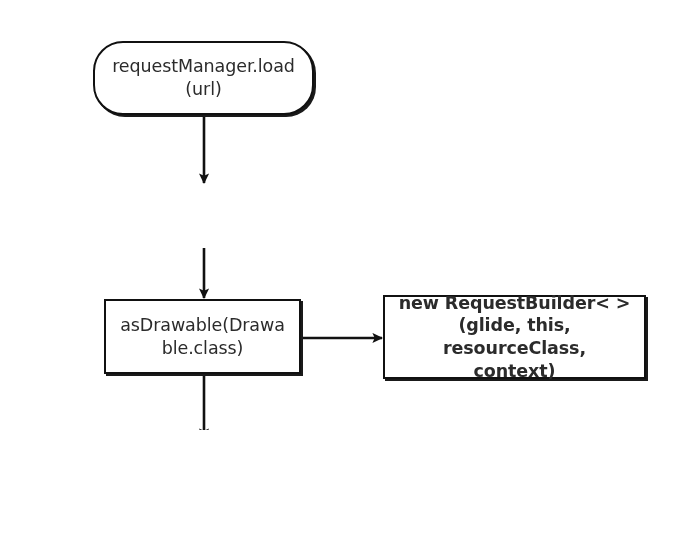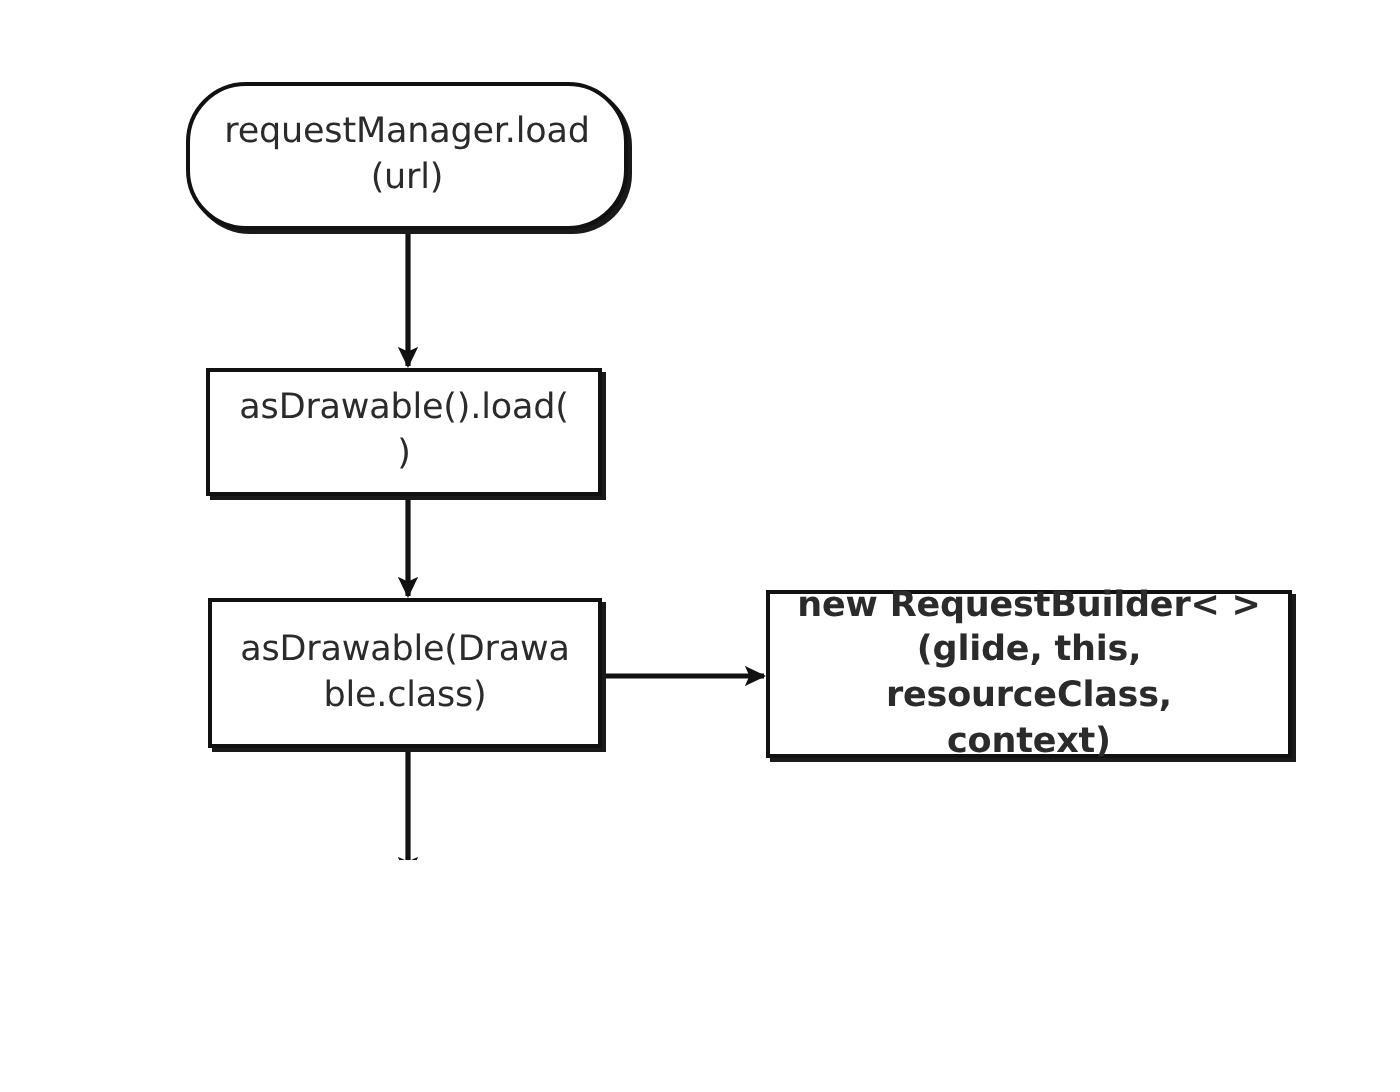--- a/index.html
+++ b/index.html
@@ -104,24 +104,20 @@
     <g>
       <line x1="204" y1="374" x2="204" y2="438" stroke="#111111" stroke-width="2.6" marker-end="url(#arrowhead)"></line>
     </g>
   </svg>
 
   <div class="node rounded shadowed" id="node-request-manager-load">
     <span class="node-label">requestManager.load
 (url)</span>
   </div>
 
-  <div class="node shadowed" id="node-as-drawable-load">
-    <span class="node-label">asDrawable().load(
-)</span>
-  </div>
 
   <div class="node shadowed" id="node-as-drawable-class">
     <span class="node-label">asDrawable(Drawa
 ble.class)</span>
   </div>
 
   <div class="node shadowed" id="node-new-request-builder">
     <span class="node-label">new RequestBuilder&lt; &gt;
 (glide, this, resourceClass,
 context)</span>

